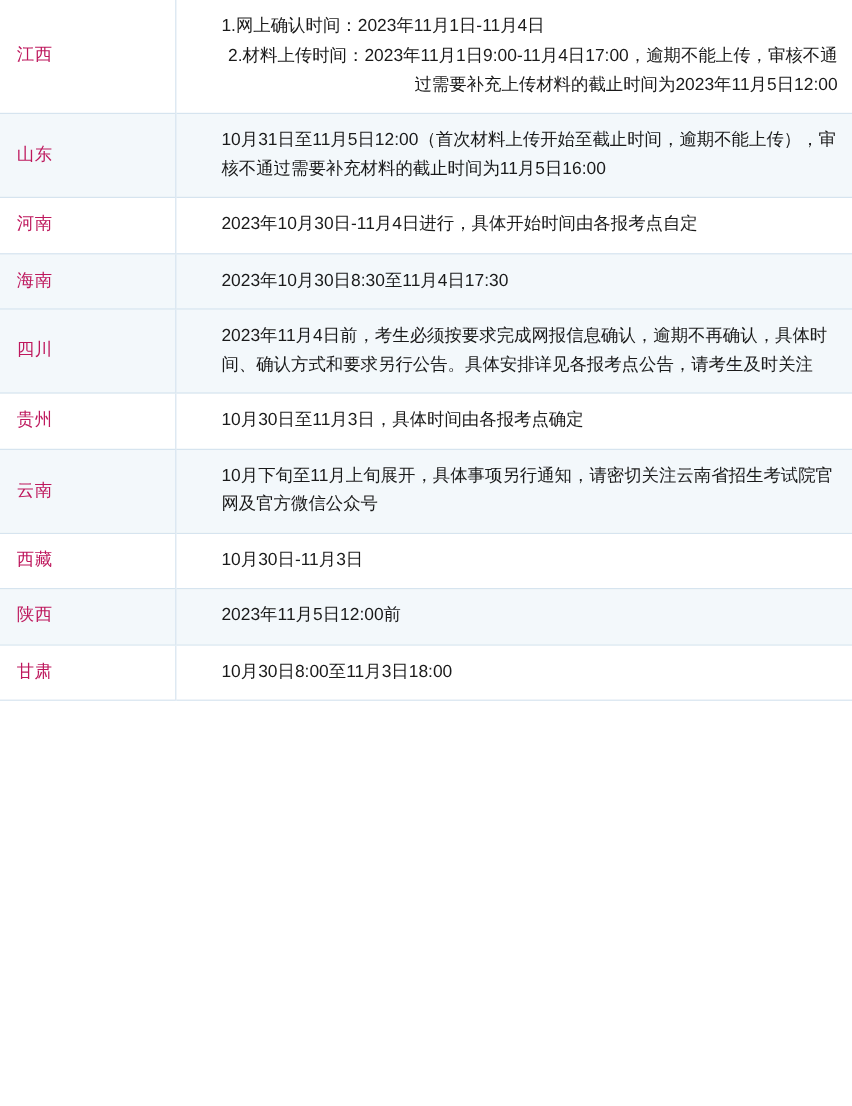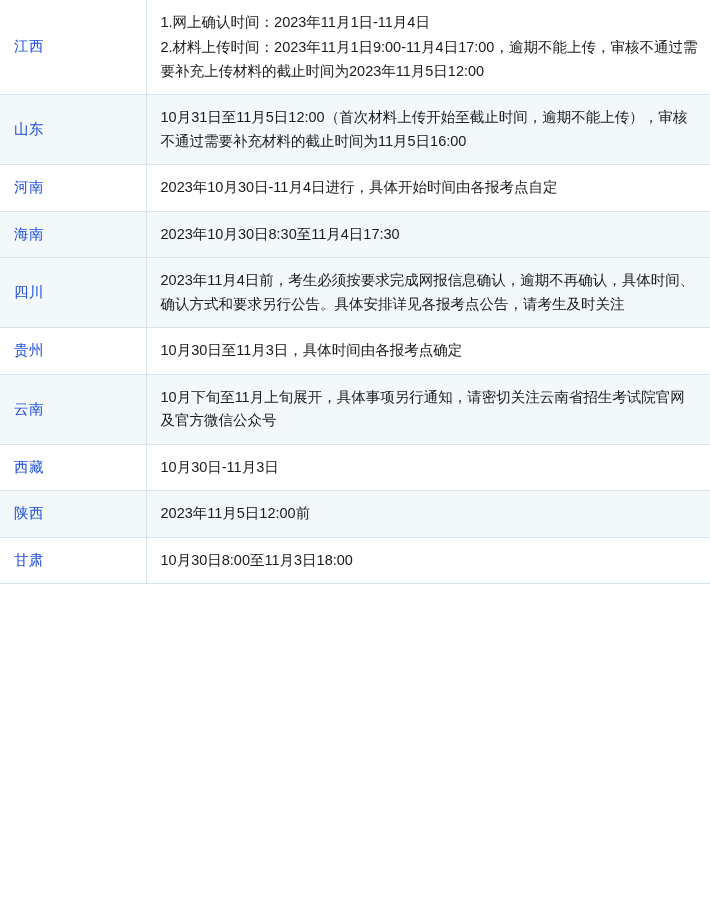--- a/index.html
+++ b/index.html
@@ -33,40 +33,42 @@
     font-size: 14.5px;
     line-height: 1.62;
     border-right: 1px solid #d6e4ef;
     box-sizing: border-box;
   }
   table.region-table td:last-child {
     border-right: none;
   }
   td.region-name {
     width: 146px;
-    color: #1d4ed8;
+    color: #be185d;
     white-space: nowrap;
     letter-spacing: 0.5px;
   }
   td.region-detail {
     width: 564px;
     color: #1a1a1a;
     word-break: break-all;
   }
   tr.row-even td {
     background: #ffffff;
   }
   tr.row-odd td {
     background: #f3f8fb;
   }
   .detail-line {
     display: block;
+    margin-left: 24px;
   }
   .detail-line + .detail-line {
     margin-top: 2px;
+    text-align: right;
   }
 </style>
 </head>
 <body>
 
 <div class="sheet">
   <table class="region-table">
     <tbody>
 
       <tr class="row-even">

